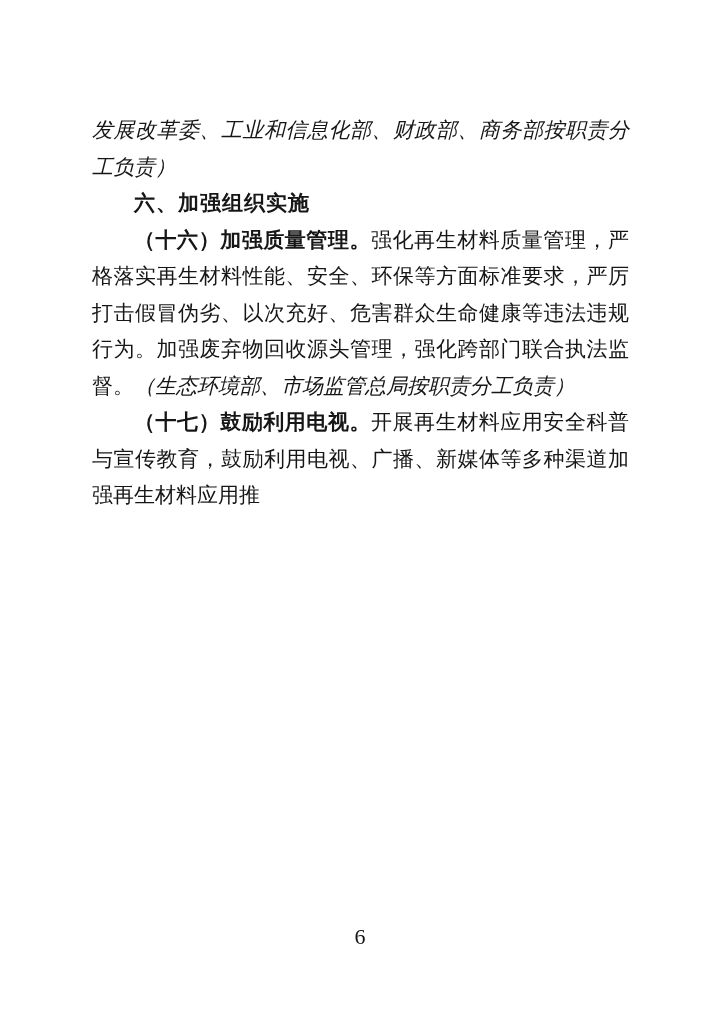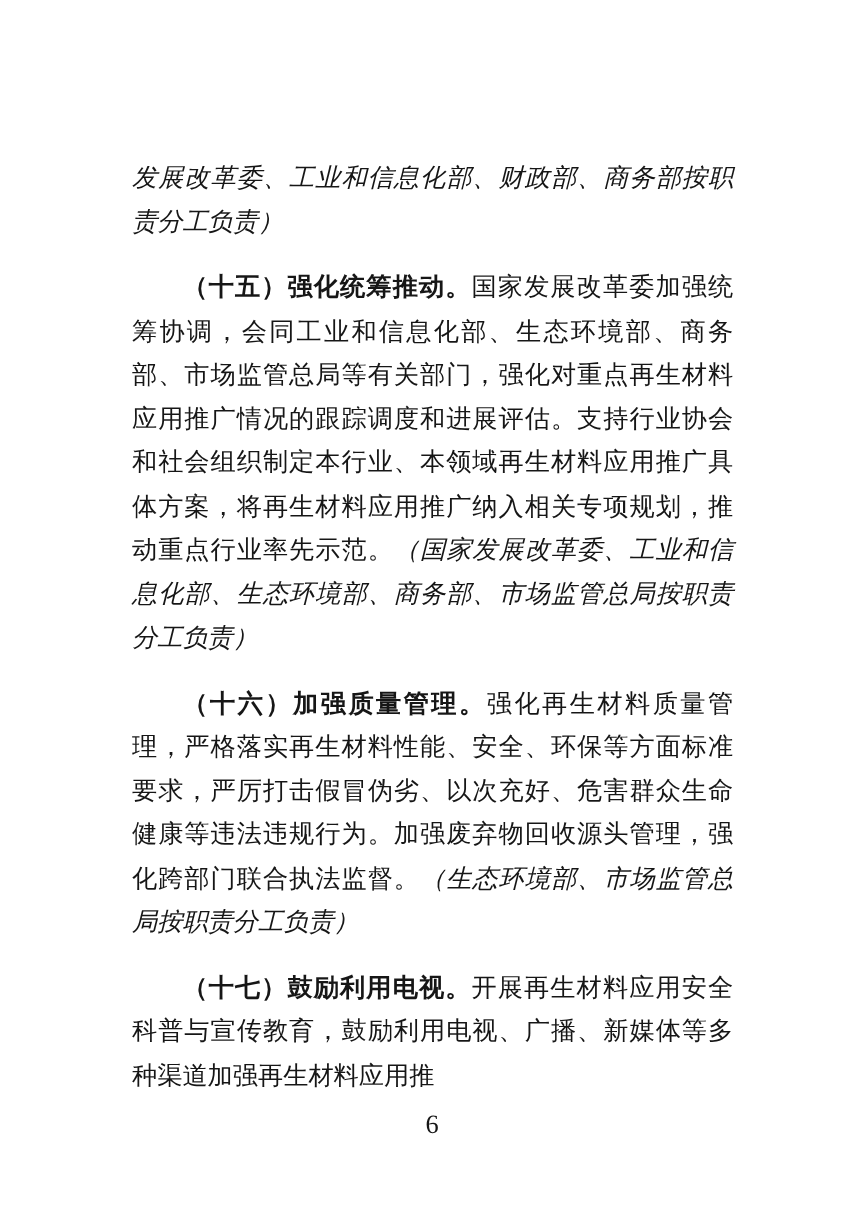--- a/index.html
+++ b/index.html
@@ -20,21 +20,21 @@
     top: 112px;
     width: 537px;
     font-family: "Liberation Serif", "DejaVu Serif", serif;
     font-size: 21px;
     line-height: 36.5px;
     color: #161616;
     text-align: justify;
     text-justify: inter-character;
   }
   .para {
-    margin: 18px;
+    margin: 0;
     padding: 0;
     text-indent: 2em;
   }
   .para.no-indent {
     text-indent: 0;
   }
   .lead {
     font-weight: bold;
   }
   .kai {
@@ -58,22 +58,22 @@
 </style>
 </head>
 <body>
 
 <div class="page">
   <div class="content">
 
     <p class="para no-indent"><span class="kai">发展改革委、工业和信息化部、财政部、商务部按职责分工负责）</span></p>
 
 
+    <p class="para heading"><span>六、加强组织实施</span></p>
 
-    <p class="para"><span class="lead">（十五）强化统筹推动。</span><span>国家发展改革委加强统筹协调，会同工业和信息化部、生态环境部、商务部、市场监管总局等有关部门，强化对重点再生材料应用推广情况的跟踪调度和进展评估。支持行业协会和社会组织制定本行业、本领域再生材料应用推广具体方案，将再生材料应用推广纳入相关专项规划，推动重点行业率先示范。</span><span class="kai">（国家发展改革委、工业和信息化部、生态环境部、商务部、市场监管总局按职责分工负责）</span></p>
 
     <p class="para"><span class="lead">（十六）加强质量管理。</span><span>强化再生材料质量管理，严格落实再生材料性能、安全、环保等方面标准要求，严厉打击假冒伪劣、以次充好、危害群众生命健康等违法违规行为。加强废弃物回收源头管理，强化跨部门联合执法监督。</span><span class="kai">（生态环境部、市场监管总局按职责分工负责）</span></p>
 
     <p class="para"><span class="lead">（十七）鼓励利用电视。</span><span>开展再生材料应用安全科普与宣传教育，鼓励利用电视、广播、新媒体等多种渠道加强再生材料应用推</span></p>
 
   </div>
 
   <div class="page-number">6</div>
 </div>
 

